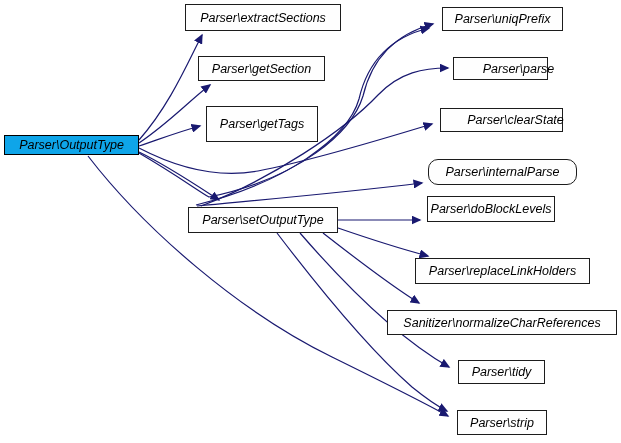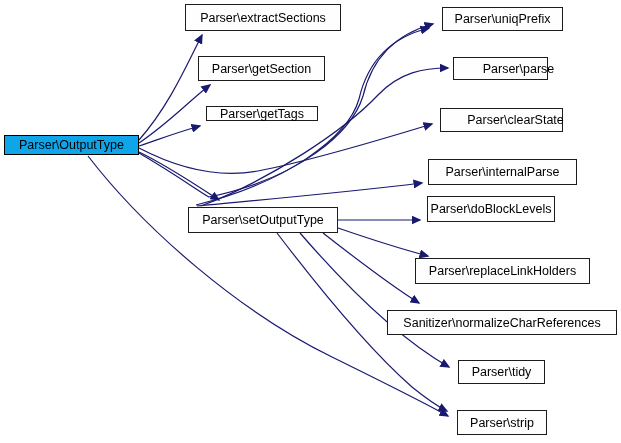--- a/index.html
+++ b/index.html
@@ -9,20 +9,21 @@
     position:relative;overflow:hidden;
   }
   #graph{position:absolute;left:0;top:0;width:621px;height:443px;}
   #edges{position:absolute;left:0;top:0;z-index:1;}
   .node{
     position:absolute;z-index:2;box-sizing:border-box;
     display:flex;align-items:center;justify-content:center;
     background:#fefefe;border:1px solid #1c1c1c;
     font-size:12.5px;color:#000;white-space:nowrap;
     cursor:pointer;
+    font-style:italic;
   }
   .node.hl{background:#0ea5e9;border-color:#000;cursor:default;}
   path.edge{fill:none;stroke-width:1.2px;}
 </style>
 </head>
 <body style="background: rgb(255, 255, 255);">
 
 <div id="graph">
   <svg id="edges" width="621" height="443" viewBox="0 0 621 443">
     <defs>
@@ -51,36 +52,36 @@
   <div id="nodes">
       <div class="node hl" style="left: 4px; top: 135px; width: 135px; height: 20px;">
         <span>Parser\OutputType</span>
       </div>
       <div class="node" style="left: 185px; top: 4px; width: 156px; height: 27px;">
         <span>Parser\extractSections</span>
       </div>
       <div class="node" style="left: 198px; top: 56px; width: 127px; height: 25px;">
         <span>Parser\getSection</span>
       </div>
-      <div class="node" style="left: 206px; top: 106px; width: 112px; height: 15px;">
+      <div class="node" style="left: 206px; top: 106px; width: 112px; height: 36px;">
         <span>Parser\getTags</span>
       </div>
       <div class="node" style="left: 188px; top: 207px; width: 150px; height: 26px;">
         <span>Parser\setOutputType</span>
       </div>
       <div class="node" style="left: 442px; top: 7px; width: 121px; height: 24px;">
         <span>Parser\uniqPrefix</span>
       </div>
       <div class="node" style="left: 453px; top: 57px; width: 95px; height: 23px; padding-left: 36px;">
         <span>Parser\parse</span>
       </div>
       <div class="node" style="left: 440px; top: 108px; width: 123px; height: 24px; padding-left: 28px;">
         <span>Parser\clearState</span>
       </div>
-      <div class="node" style="left: 428px; top: 159px; width: 149px; height: 26px;">
+      <div class="node" style="left: 428px; top: 159px; width: 149px; height: 26px; border-radius: 10px;">
         <span>Parser\internalParse</span>
       </div>
       <div class="node" style="left: 427px; top: 196px; width: 128px; height: 26px;">
         <span>Parser\doBlockLevels</span>
       </div>
       <div class="node" style="left: 415px; top: 258px; width: 175px; height: 26px;">
         <span>Parser\replaceLinkHolders</span>
       </div>
       <div class="node" style="left: 387px; top: 310px; width: 230px; height: 25px;">
         <span>Sanitizer\normalizeCharReferences</span>

